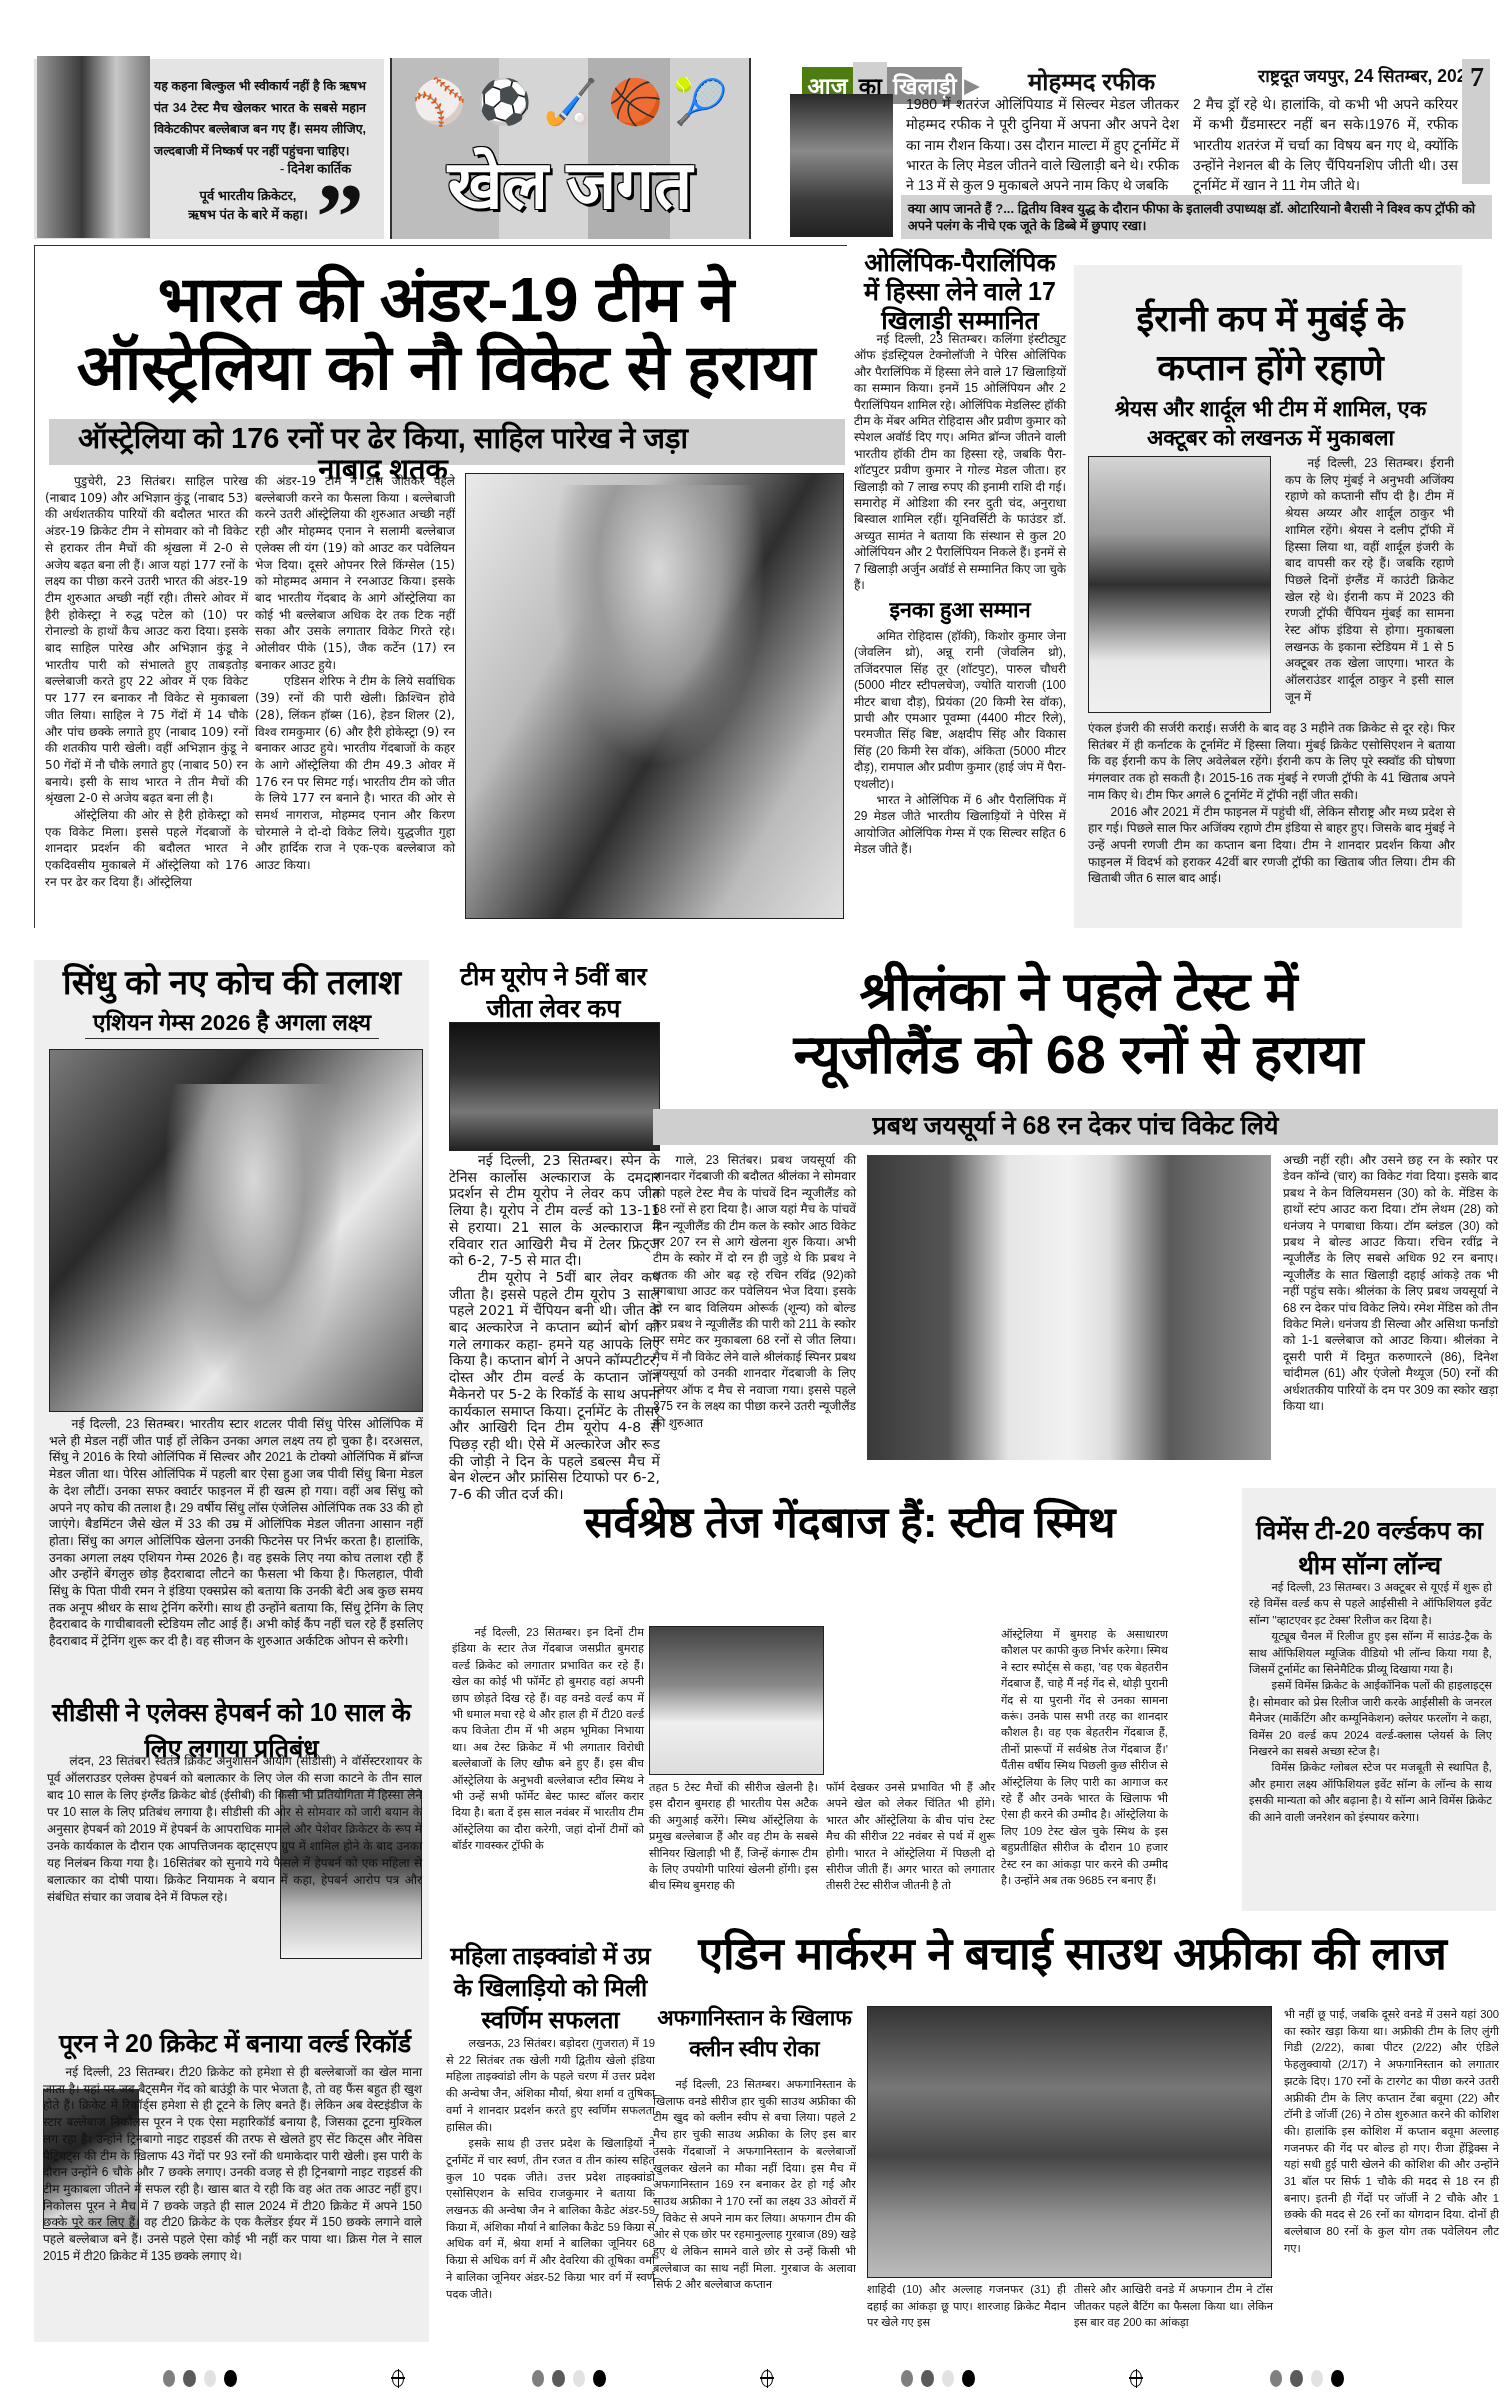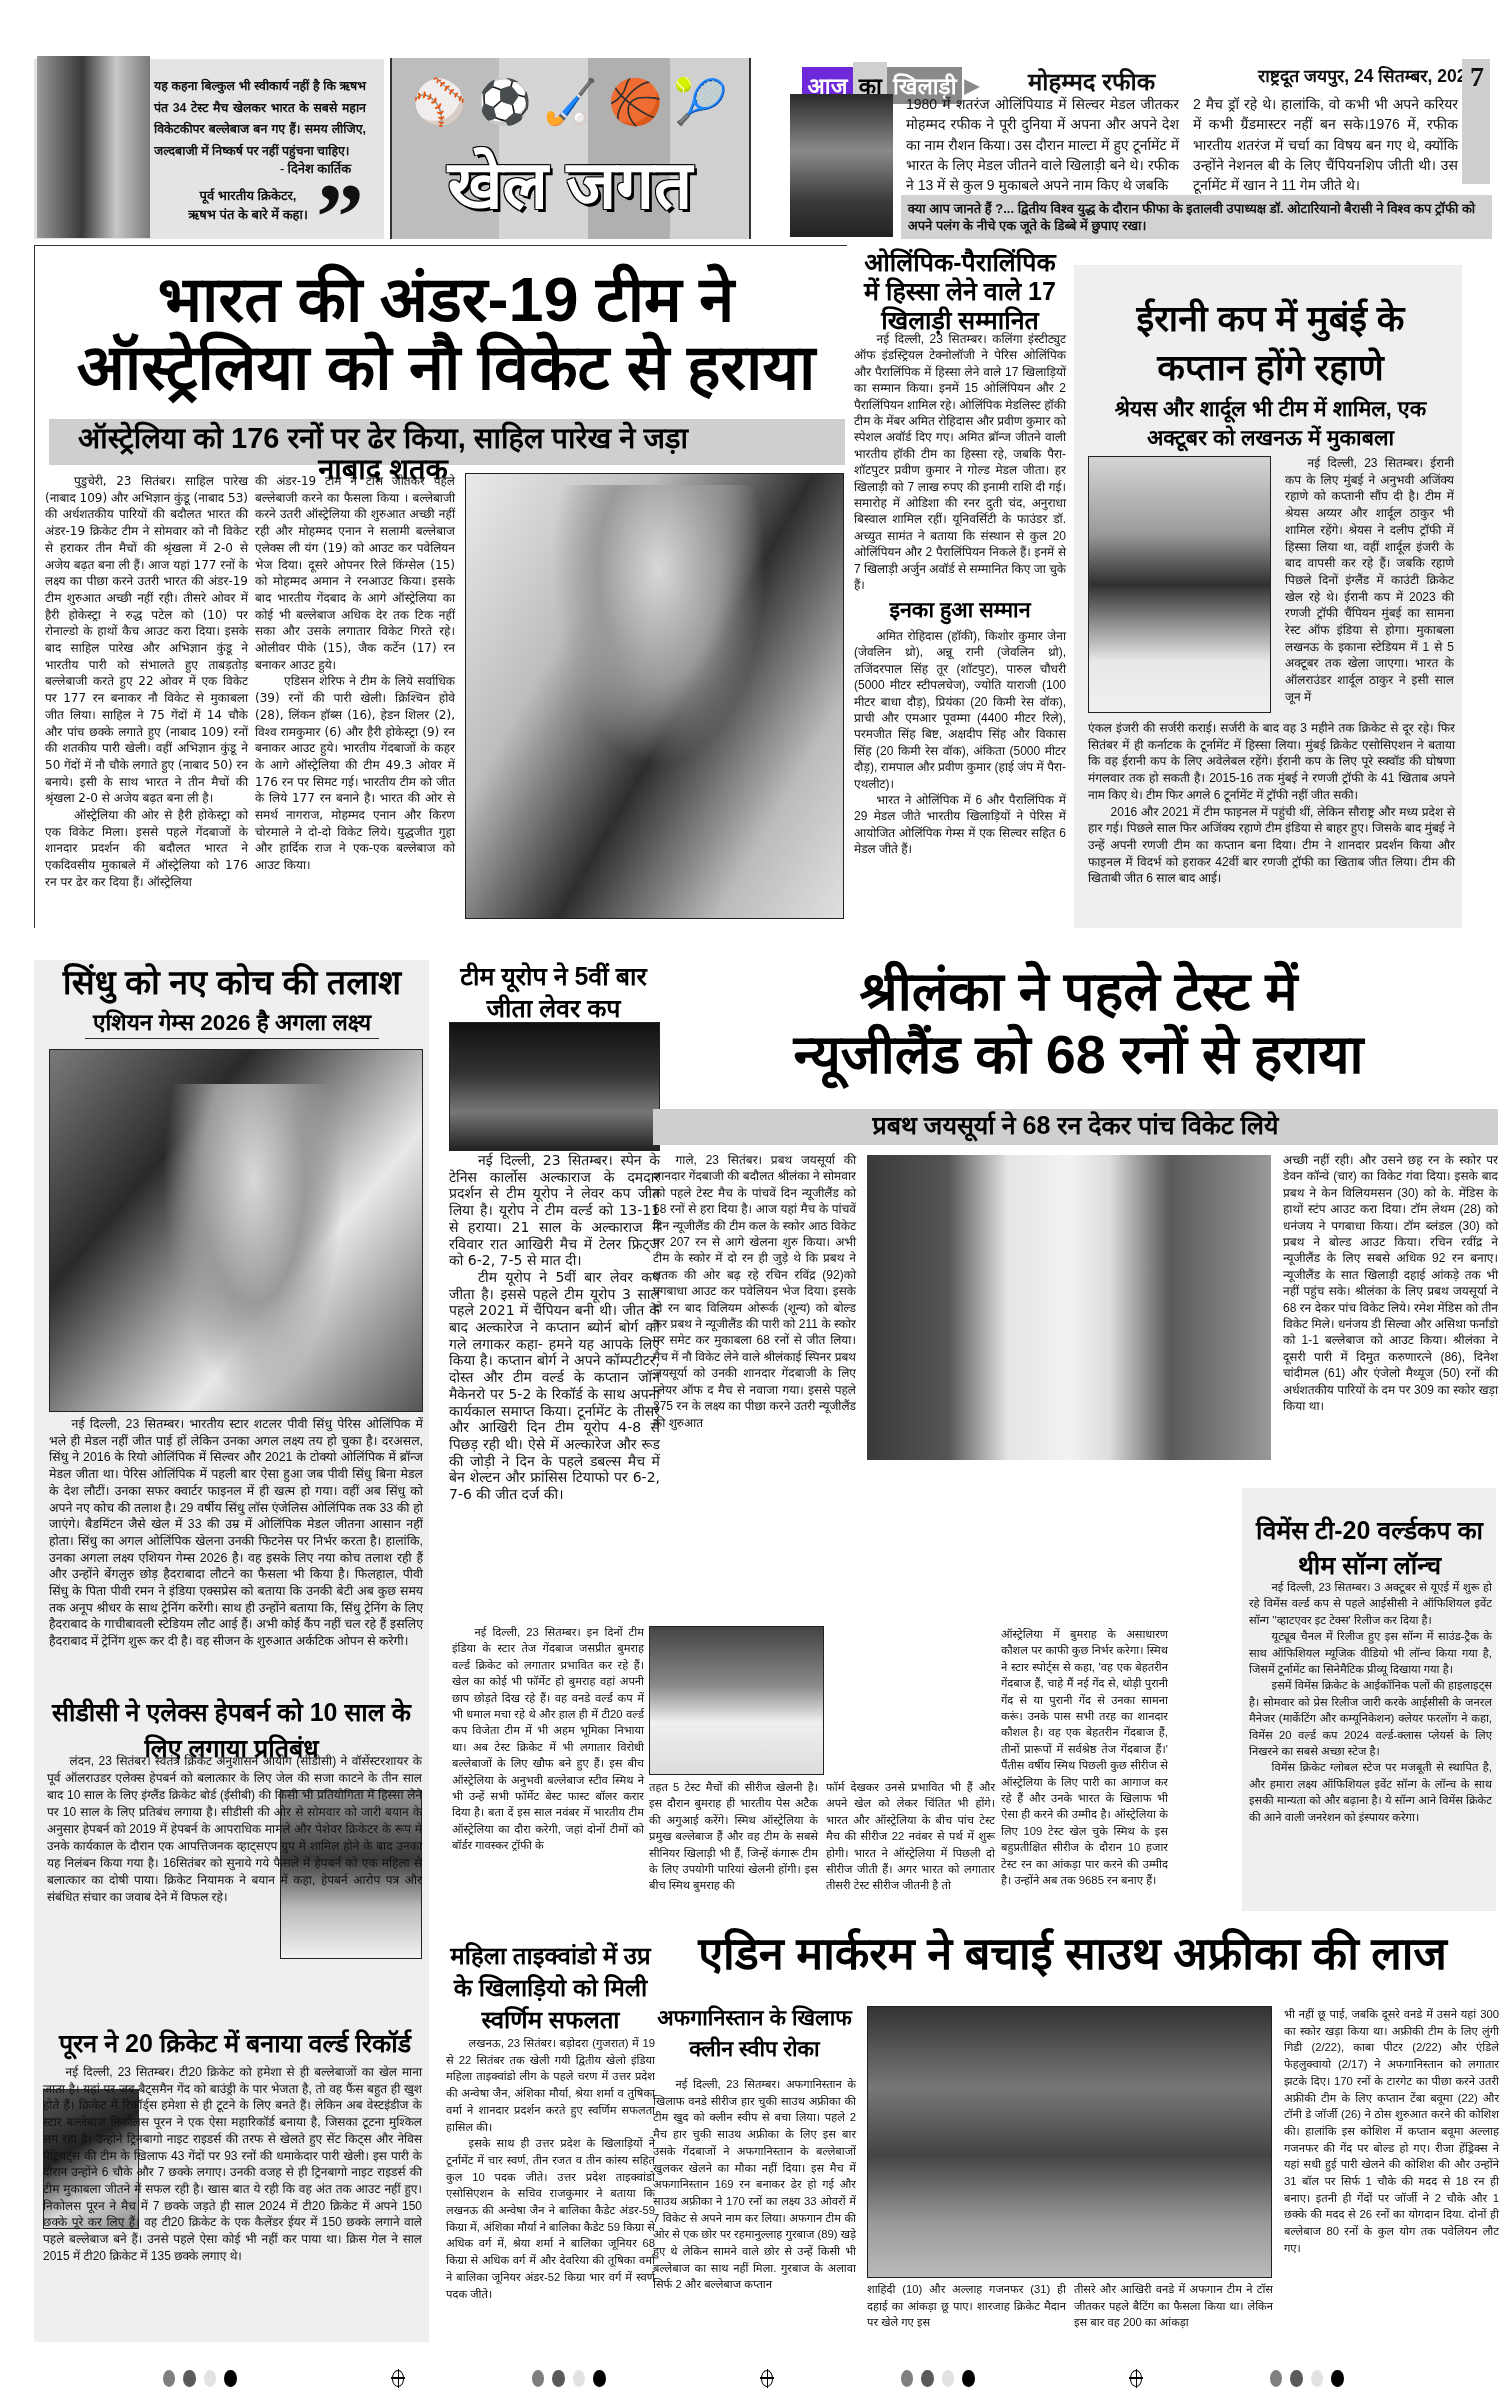--- a/index.html
+++ b/index.html
@@ -37,21 +37,21 @@
 <div class="abs" style="left:407px;top:62px;width:327px;height:79px;font-size:44px;display:flex;justify-content:space-around;align-items:center;color:#333">
   <span>⚾</span>
   <span>⚽</span>
   <span>🏑</span>
   <span>🏀</span>
   <span>🎾</span>
 </div>
 <div class="abs" style="left:395px;top:151px;width:350px;text-align:center;font-family:'Liberation Sans',sans-serif;font-weight:bold;font-size:67px;line-height:1;color:#fff;text-shadow:2.8px 2.8px 0 #000,-1.1px -1.1px 0 #000,1.1px -1.1px 0 #000,-1.1px 1.1px 0 #000">खेल जगत</div>
 
 <div class="abs" style="left:802px;top:62px;display:flex;align-items:center;font-family:'Liberation Sans',sans-serif;font-weight:bold;font-size:22.6px;">
-  <span style="background:#6d28d9;color:#fff;padding:3.4px 5.6px">आज</span>
+  <span style="background:#4d7c0f;color:#fff;padding:3.4px 5.6px">आज</span>
   <span style="background:#d0d0d0;color:#000;padding:8px 5.6px">का</span>
   <span style="background:#8a8a8a;color:#fff;padding:3.4px 5.6px">खिलाड़ी</span>
   <span style="color:#8a8a8a;font-size:19px;margin-left:2.3px">▶</span>
 </div>
 <div class="abs" style="left:1028px;top:64px;font-family:'Liberation Sans',sans-serif;font-weight:bold;font-size:24px">मोहम्मद रफीक</div>
 <div class="abs" style="left:1258px;top:63px;font-family:'Liberation Sans',sans-serif;font-weight:bold;font-size:17.5px">राष्ट्रदूत जयपुर, 24 सितम्बर, 2024</div>
 <div class="abs" style="left:1462px;top:59px;width:28px;height:125px;background:#cfcfcf"></div>
 <div class="abs" style="left:1464px;top:61px;width:26px;text-align:center;font-family:'Liberation Serif',serif;font-weight:bold;font-size:28px">7</div>
 <div class="abs photo" style="left:790px;top:94px;width:103px;height:143px;border:none;background:linear-gradient(180deg,#2a2a2a,#8a8a8a 40%,#3a3a3a 75%,#222)"></div>
 <div class="abs cond" style="left:906px;top:94px;width:273px;font-size:14px;line-height:20.3px;text-align:justify">1980 में शतरंज ओलिंपियाड में सिल्वर मेडल जीतकर मोहम्मद रफीक ने पूरी दुनिया में अपना और अपने देश का नाम रौशन किया। उस दौरान माल्टा में हुए टूर्नामेंट में भारत के लिए मेडल जीतने वाले खिलाड़ी बने थे। रफीक ने 13 में से कुल 9 मुकाबले अपने नाम किए थे जबकि</div>
@@ -117,20 +117,21 @@
   <div>श्रीलंका ने पहले टेस्ट में</div>
   <div>न्यूजीलैंड को 68 रनों से हराया</div>
 </div>
 <div class="abs greybar" style="left:653px;top:1109px;width:845px;height:36px"></div>
 <div class="abs hd" style="left:653px;top:1112px;width:845px;font-size:25px">प्रबथ जयसूर्या ने 68 रन देकर पांच विकेट लिये</div>
 <div class="abs" style="left:653px;top:1152px;width:203px;font-family:'Liberation Sans',sans-serif;font-size:12px;line-height:16.4px;text-align:justify;text-indent:22.6px">गाले, 23 सितंबर। प्रबथ जयसूर्या की शानदार गेंदबाजी की बदौलत श्रीलंका ने सोमवार को पहले टेस्ट मैच के पांचवें दिन न्यूजीलैंड को 68 रनों से हरा दिया है। आज यहां मैच के पांचवें दिन न्यूजीलैंड की टीम कल के स्कोर आठ विकेट पर 207 रन से आगे खेलना शुरु किया। अभी टीम के स्कोर में दो रन ही जुड़े थे कि प्रबथ ने शतक की ओर बढ़ रहे रचिन रविंद्र (92)को पगबाधा आउट कर पवेलियन भेज दिया। इसके दो रन बाद विलियम ओरूर्क (शून्य) को बोल्ड कर प्रबथ ने न्यूजीलैंड की पारी को 211 के स्कोर पर समेट कर मुकाबला 68 रनों से जीत लिया। मैच में नौ विकेट लेने वाले श्रीलंकाई स्पिनर प्रबथ जयसूर्या को उनकी शानदार गेंदबाजी के लिए प्लेयर ऑफ द मैच से नवाजा गया। इससे पहले 275 रन के लक्ष्य का पीछा करने उतरी न्यूजीलैंड की शुरुआत</div>
 <div class="abs photo" style="left:867px;top:1155px;width:404px;height:305px;border:none;background:linear-gradient(90deg,#3a3a3a,#555 20%,#e5e5e5 35%,#f2f2f2 50%,#ddd 60%,#5a5a5a 75%,#999)"></div>
 <div class="abs" style="left:1283px;top:1152px;width:215px;font-family:'Liberation Sans',sans-serif;font-size:12px;line-height:16.4px;text-align:justify">अच्छी नहीं रही। और उसने छह रन के स्कोर पर डेवन कॉन्वे (चार) का विकेट गंवा दिया। इसके बाद प्रबथ ने केन विलियमसन (30) को के. मेंडिस के हाथों स्टंप आउट करा दिया। टॉम लेथम (28) को धनंजय ने पगबाधा किया। टॉम ब्लंडल (30) को प्रबथ ने बोल्ड आउट किया। रचिन रवींद्र ने न्यूजीलैंड के लिए सबसे अधिक 92 रन बनाए। न्यूजीलैंड के सात खिलाड़ी दहाई आंकड़े तक भी नहीं पहुंच सके। श्रीलंका के लिए प्रबथ जयसूर्या ने 68 रन देकर पांच विकेट लिये। रमेश मेंडिस को तीन विकेट मिले। धनंजय डी सिल्वा और असिथा फर्नांडो को 1-1 बल्लेबाज को आउट किया। श्रीलंका ने दूसरी पारी में दिमुत करुणारत्ने (86), दिनेश चांदीमल (61) और एंजेलो मैथ्यूज (50) रनों की अर्धशतकीय पारियों के दम पर 309 का स्कोर खड़ा किया था।</div>
 
 <div class="abs hd" style="left:452px;top:1491px;width:796px;font-size:43px;line-height:63px">
+  <div>सर्वश्रेष्ठ तेज गेंदबाज हैं: स्टीव स्मिथ</div>
 </div>
 <div class="abs" style="left:452px;top:1624px;width:192px;font-family:'Liberation Sans',sans-serif;font-size:11.3px;line-height:16.4px;text-align:justify;text-indent:22.6px">नई दिल्ली, 23 सितम्बर। इन दिनों टीम इंडिया के स्टार तेज गेंदबाज जसप्रीत बुमराह वर्ल्ड क्रिकेट को लगातार प्रभावित कर रहे हैं। खेल का कोई भी फॉर्मेट हो बुमराह वहां अपनी छाप छोड़ते दिख रहे हैं। वह वनडे वर्ल्ड कप में भी धमाल मचा रहे थे और हाल ही में टी20 वर्ल्ड कप विजेता टीम में भी अहम भूमिका निभाया था। अब टेस्ट क्रिकेट में भी लगातार विरोधी बल्लेबाजों के लिए खौफ बने हुए हैं। इस बीच ऑस्ट्रेलिया के अनुभवी बल्लेबाज स्टीव स्मिथ ने भी उन्हें सभी फॉर्मेट बेस्ट फास्ट बॉलर करार दिया है। बता दें इस साल नवंबर में भारतीय टीम ऑस्ट्रेलिया का दौरा करेगी, जहां दोनों टीमों को बॉर्डर गावस्कर ट्रॉफी के</div>
 <div class="abs photo" style="left:649px;top:1626px;width:175px;height:149px;border:1.1px solid #222;background:linear-gradient(180deg,#444,#8a8a8a 40%,#efefef 65%,#ddd)"></div>
 <div class="abs" style="left:649px;top:1779px;width:169px;font-family:'Liberation Sans',sans-serif;font-size:11.3px;line-height:16.4px;text-align:justify">तहत 5 टेस्ट मैचों की सीरीज खेलनी है। इस दौरान बुमराह ही भारतीय पेस अटैक की अगुआई करेंगे। स्मिथ ऑस्ट्रेलिया के प्रमुख बल्लेबाज हैं और वह टीम के सबसे सीनियर खिलाड़ी भी हैं, जिन्हें कंगारू टीम के लिए उपयोगी पारियां खेलनी होंगी। इस बीच स्मिथ बुमराह की</div>
 <div class="abs" style="left:826px;top:1779px;width:169px;font-family:'Liberation Sans',sans-serif;font-size:11.3px;line-height:16.4px;text-align:justify">फॉर्म देखकर उनसे प्रभावित भी हैं और अपने खेल को लेकर चिंतित भी होंगे। भारत और ऑस्ट्रेलिया के बीच पांच टेस्ट मैच की सीरीज 22 नवंबर से पर्थ में शुरू होगी। भारत ने ऑस्ट्रेलिया में पिछली दो सीरीज जीती हैं। अगर भारत को लगातार तीसरी टेस्ट सीरीज जीतनी है तो</div>
 <div class="abs" style="left:1001px;top:1626px;width:167px;font-family:'Liberation Sans',sans-serif;font-size:11.3px;line-height:16.4px;text-align:justify">ऑस्ट्रेलिया में बुमराह के असाधारण कौशल पर काफी कुछ निर्भर करेगा। स्मिथ ने स्टार स्पोर्ट्स से कहा, 'वह एक बेहतरीन गेंदबाज हैं, चाहे मैं नई गेंद से, थोड़ी पुरानी गेंद से या पुरानी गेंद से उनका सामना करूं। उनके पास सभी तरह का शानदार कौशल है। वह एक बेहतरीन गेंदबाज हैं, तीनों प्रारूपों में सर्वश्रेष्ठ तेज गेंदबाज हैं।' पैंतीस वर्षीय स्मिथ पिछली कुछ सीरीज से ऑस्ट्रेलिया के लिए पारी का आगाज कर रहे हैं और उनके भारत के खिलाफ भी ऐसा ही करने की उम्मीद है। ऑस्ट्रेलिया के लिए 109 टेस्ट खेल चुके स्मिथ के इस बहुप्रतीक्षित सीरीज के दौरान 10 हजार टेस्ट रन का आंकड़ा पार करने की उम्मीद है। उन्होंने अब तक 9685 रन बनाए हैं।</div>
 
 <div class="abs shade" style="left:1242px;top:1488px;width:254px;height:423px"></div>
 <div class="abs hd" style="left:1248px;top:1513px;width:243px;font-size:25px;line-height:35px">विमेंस टी-20 वर्ल्डकप का थीम सॉन्ग लॉन्च</div>
 <div class="abs" style="left:1249px;top:1579px;width:243px;font-family:'Liberation Sans',sans-serif;font-size:11.3px;line-height:16.4px;text-align:justify">

